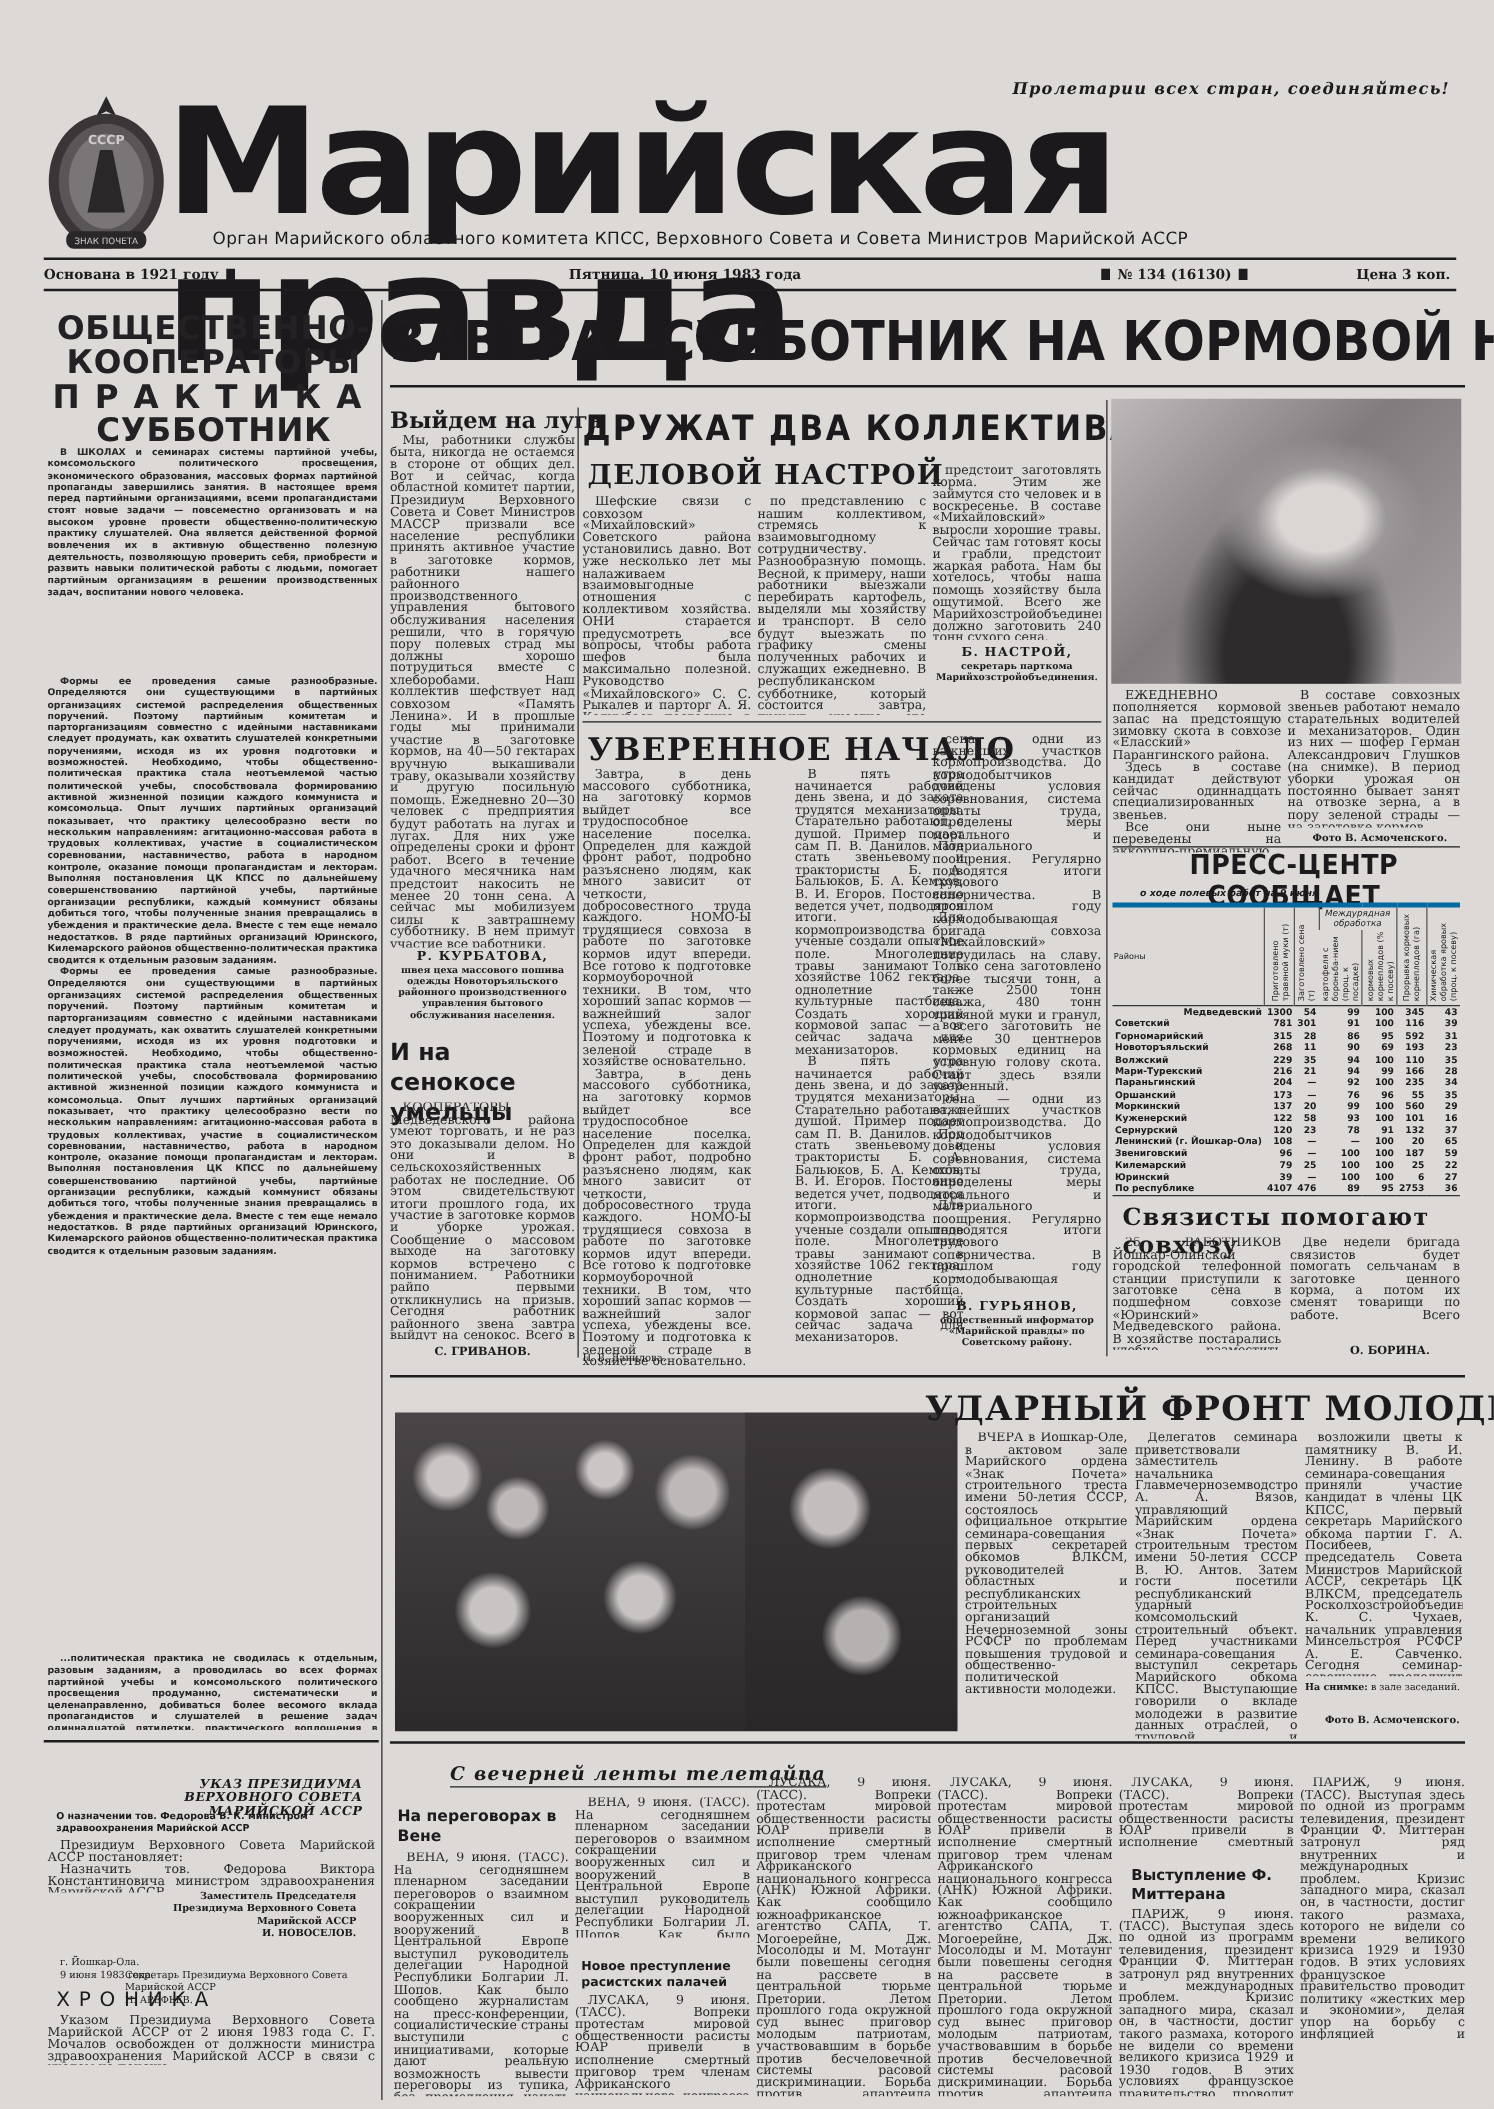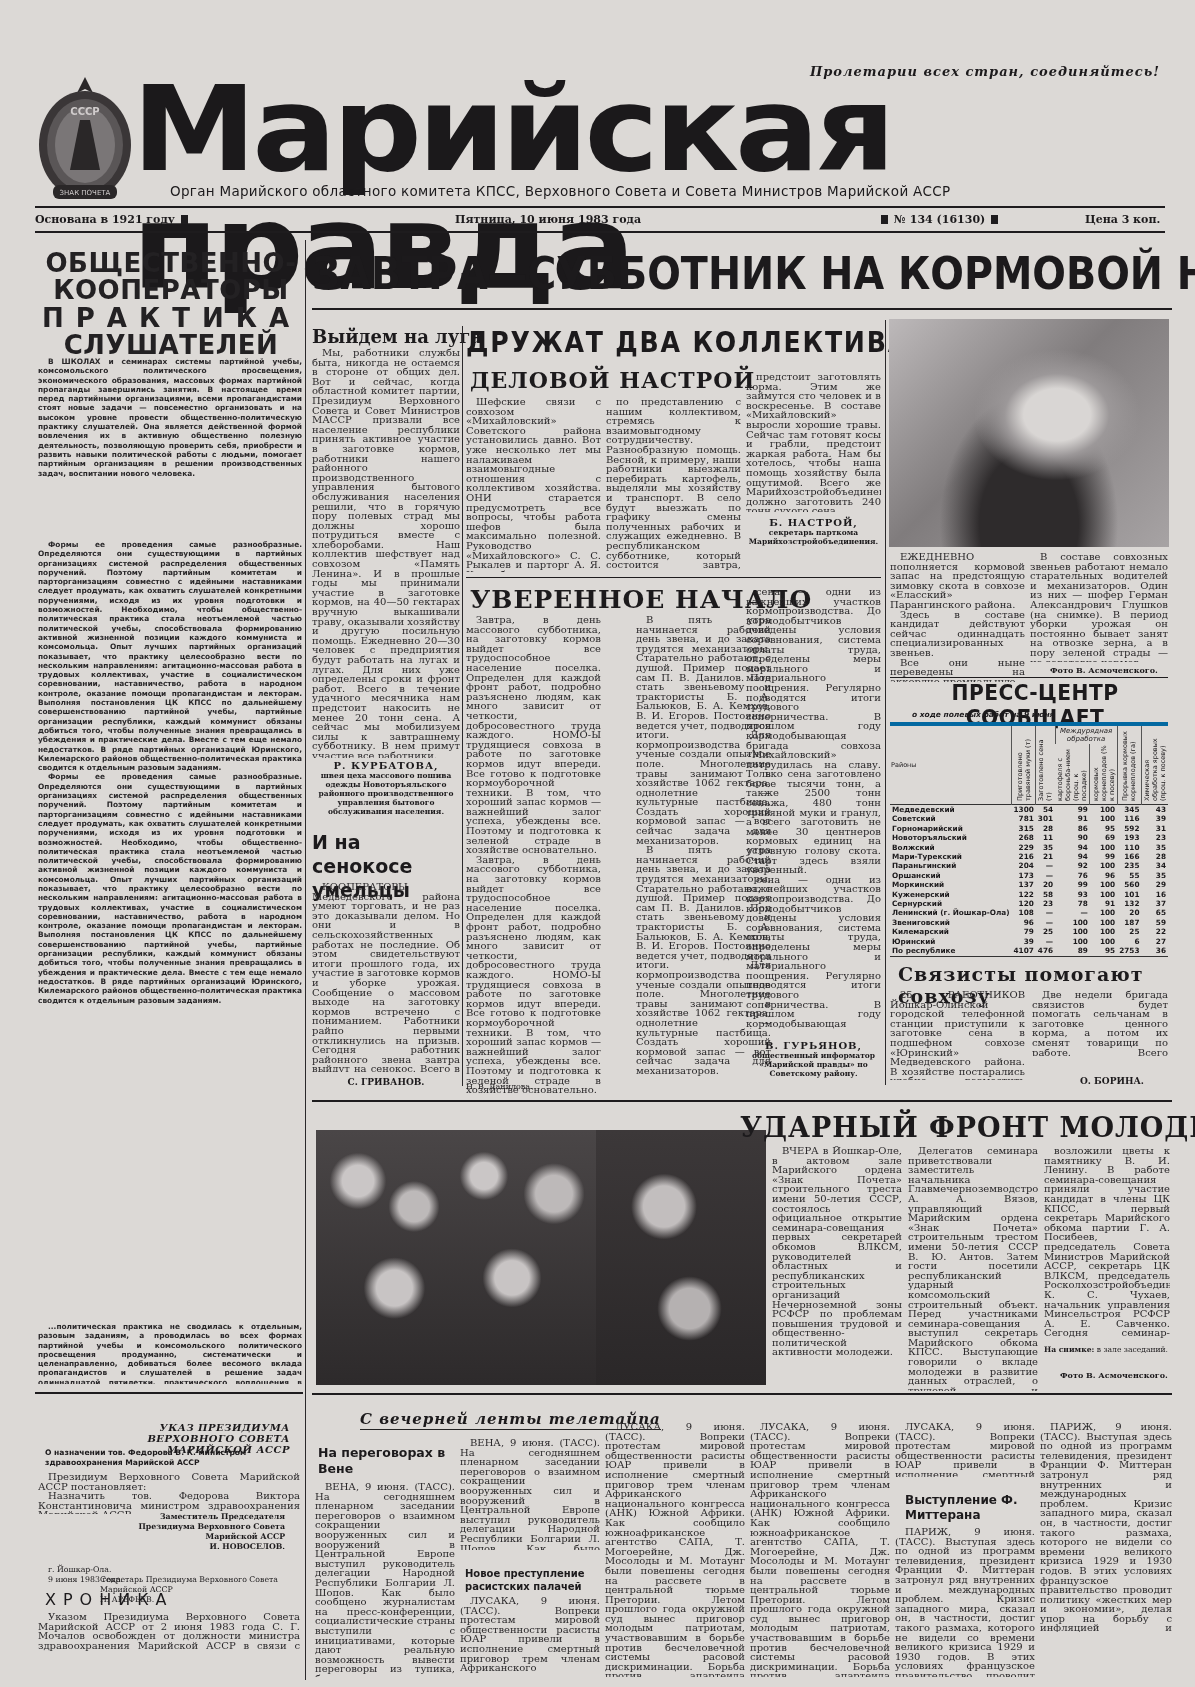--- a/index.html
+++ b/index.html
@@ -60,21 +60,21 @@
   
   .press-title { left: 905px; top: 680px; width: 260px; text-align: center; font-family: "DejaVu Sans", sans-serif; font-weight: bold; font-size: 22px; letter-spacing: 0.5px; transform: scaleX(0.92); transform-origin: center top; }
   .press-sub { left: 912px; top: 710px; font-family: "DejaVu Sans", sans-serif; font-size: 7.5px; font-weight: bold; font-style: italic; }
   table.press { position: absolute; left: 890px; top: 722px; width: 278px; border-collapse: collapse; font-family: "DejaVu Sans", sans-serif; font-size: 7.3px; font-weight: bold; }
   table.press th { font-weight: normal; font-size: 6.5px; border-left: 1px solid #555; vertical-align: bottom; padding: 1px; }
   table.press th:first-child { border-left: none; text-align: left; vertical-align: middle; }
   table.press thead tr:first-child th { border-top: 4px solid #0369a1; }
   table.press .vert { writing-mode: vertical-rl; transform: rotate(180deg); height: 72px; display: inline-block; text-align: left; line-height: 8px; }
   table.press td { padding: 0 2px; line-height: 9.4px; text-align: right; white-space: nowrap; }
   table.press td:first-child { text-align: left; }
-  table.press tbody tr:first-child td { border-top: 1px solid #333; }
+  table.press tbody tr:first-child td { border-top: 1px solid #333; text-align: right; }
   table.press tbody tr:last-child td { border-bottom: 1px solid #333; }
 
   .tele-head { left: 360px; top: 1410px; font-style: italic; font-weight: bold; font-size: 15px; letter-spacing: 1px; border-bottom: 1.5px solid #222; padding-bottom: 1px; }
   .ukaz-head { left: 80px; top: 1422px; width: 210px; text-align: right; font-style: italic; font-size: 10px; font-weight: bold; letter-spacing: 0.5px; line-height: 11px; }
   .chron { left: 45px; top: 1590px; font-family: "DejaVu Sans", sans-serif; font-size: 16px; letter-spacing: 7px; }
 </style>
 </head>
 <body>
 
 <div class="page">
@@ -100,21 +100,21 @@
     <span style="left:420px">Пятница, 10 июня 1983 года</span>
     <span style="left:840px"><i class="sq"></i><span style="position:static">№ 134 (16130)</span><i class="sq"></i></span>
     <span style="left:1050px">Цена 3 коп.</span>
   </div>
   <div class="rule" style="left:35px;top:231px;width:1130px;height:2px;"></div>
 
   <div class="abs h-left">
     <div class="l1">ОБЩЕСТВЕННО-</div>
     <div class="l2">КООПЕРАТОРЫ</div>
     <div class="l3">ПРАКТИКА</div>
-    <div class="l4">СЛУШАТЕЛЕЙ</div>
+    <div class="l4">СУББОТНИК</div>
   </div>
   <div class="abs text sans" style="left:38px;top:357px;width:264px;height:180px;">
     <p>В ШКОЛАХ и семинарах системы партийной учебы, комсомольского политического просвещения, экономического образования, массовых формах партийной пропаганды завершились занятия. В настоящее время перед партийными организациями, всеми пропагандистами стоят новые задачи — повсеместно организовать и на высоком уровне провести общественно-политическую практику слушателей. Она является действенной формой вовлечения их в активную общественно полезную деятельность, позволяющую проверить себя, приобрести и развить навыки политической работы с людьми, помогает партийным организациям в решении производственных задач, воспитании нового человека.</p>
   </div>
   <div class="abs text sans" style="left:38px;top:540px;width:264px;height:780px;">
     <p>Формы ее проведения самые разнообразные. Определяются они существующими в партийных организациях системой распределения общественных поручений. Поэтому партийным комитетам и парторганизациям совместно с идейными наставниками следует продумать, как охватить слушателей конкретными поручениями, исходя из их уровня подготовки и возможностей. Необходимо, чтобы общественно-политическая практика стала неотъемлемой частью политической учебы, способствовала формированию активной жизненной позиции каждого коммуниста и комсомольца. Опыт лучших партийных организаций показывает, что практику целесообразно вести по нескольким направлениям: агитационно-массовая работа в трудовых коллективах, участие в социалистическом соревновании, наставничество, работа в народном контроле, оказание помощи пропагандистам и лекторам. Выполняя постановления ЦК КПСС по дальнейшему совершенствованию партийной учебы, партийные организации республики, каждый коммунист обязаны добиться того, чтобы полученные знания превращались в убеждения и практические дела. Вместе с тем еще немало недостатков. В ряде партийных организаций Юринского, Килемарского районов общественно-политическая практика сводится к отдельным разовым заданиям.</p>
     <p>Формы ее проведения самые разнообразные. Определяются они существующими в партийных организациях системой распределения общественных поручений. Поэтому партийным комитетам и парторганизациям совместно с идейными наставниками следует продумать, как охватить слушателей конкретными поручениями, исходя из их уровня подготовки и возможностей. Необходимо, чтобы общественно-политическая практика стала неотъемлемой частью политической учебы, способствовала формированию активной жизненной позиции каждого коммуниста и комсомольца. Опыт лучших партийных организаций показывает, что практику целесообразно вести по нескольким направлениям: агитационно-массовая работа в трудовых коллективах, участие в социалистическом соревновании, наставничество, работа в народном контроле, оказание помощи пропагандистам и лекторам. Выполняя постановления ЦК КПСС по дальнейшему совершенствованию партийной учебы, партийные организации республики, каждый коммунист обязаны добиться того, чтобы полученные знания превращались в убеждения и практические дела. Вместе с тем еще немало недостатков. В ряде партийных организаций Юринского, Килемарского районов общественно-политическая практика сводится к отдельным разовым заданиям.</p>
   </div>
   <div class="abs text sans" style="left:38px;top:1322px;width:264px;height:62px;">
     <p>...политическая практика не сводилась к отдельным, разовым заданиям, а проводилась во всех формах партийной учебы и комсомольского политического просвещения продуманно, систематически и целенаправленно, добиваться более весомого вклада пропагандистов и слушателей в решение задач одиннадцатой пятилетки, практического воплощения в жизнь девиза «Коммунистическую идейность, активную жизненную позицию — каждому слушателю!».</p>

